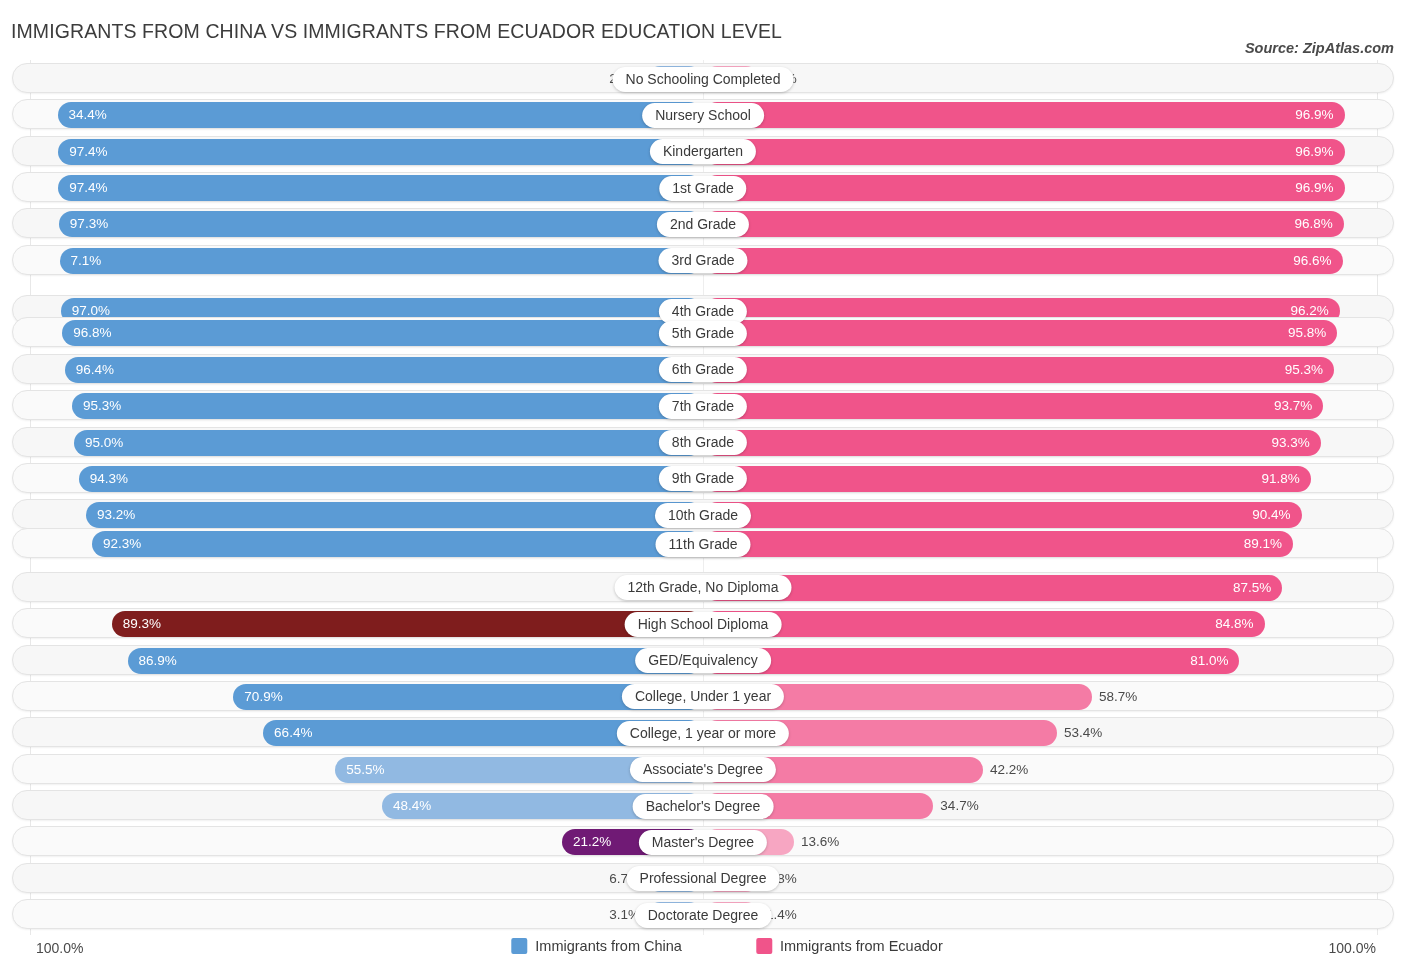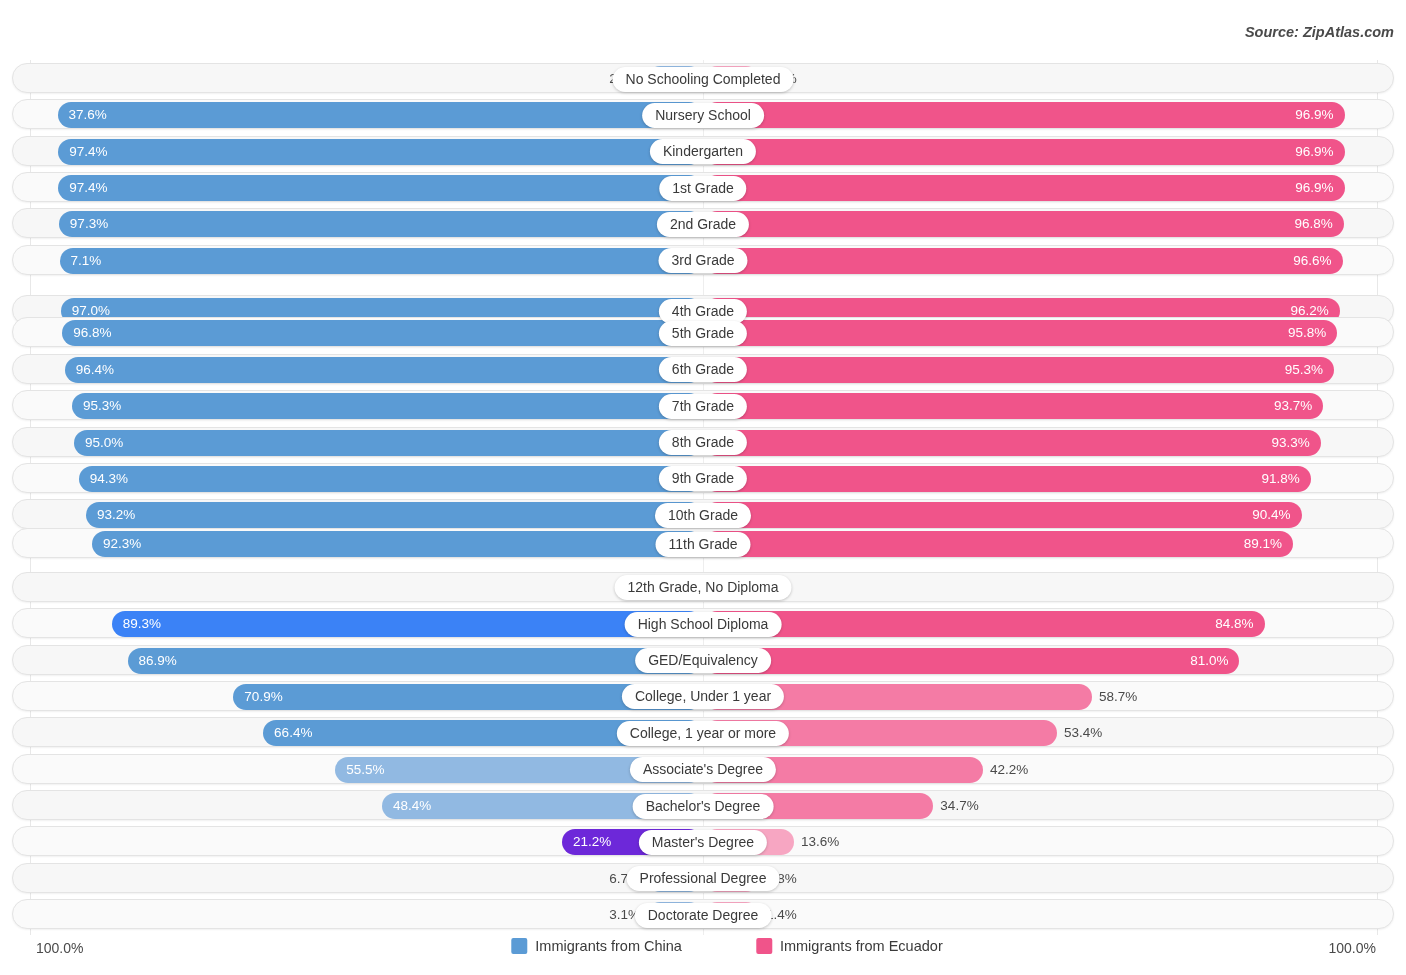--- a/index.html
+++ b/index.html
@@ -27,21 +27,21 @@
     left: 11px;
     top: 20px;
     font-size: 19.5px;
     letter-spacing: 0.1px;
     color: #3c3c3c;
     white-space: nowrap;
   }
   #source-label {
     position: absolute;
     right: 12px;
-    top: 24px;
+    top: 40px;
     font-size: 14.5px;
     font-style: italic;
     font-weight: bold;
     color: #4a4a4a;
     white-space: nowrap;
   }
 
   
   #plot {
     position: absolute;
@@ -155,40 +155,41 @@
   }
   .legend-text {
     font-size: 14.5px;
     color: #3a3a3a;
   }
 </style>
 </head>
 <body>
 
 <div id="header">
+  <div id="chart-title">IMMIGRANTS FROM CHINA VS IMMIGRANTS FROM ECUADOR EDUCATION LEVEL</div>
   <div id="source-label">Source: ZipAtlas.com</div>
 </div>
 
 <div id="plot">
   <div class="gridline" id="grid-left"></div>
   <div class="gridline" id="grid-mid"></div>
   <div class="gridline" id="grid-right"></div>
   <div id="rows">
       <div class="row" style="top: 3px;">
         <div class="bar bar-left" style="width: 55px; background: rgb(145, 185, 226);">
           <span class="bar-val outside-left">2.6%</span>
         </div>
         <div class="bar bar-right" style="width: 55px; background: rgb(247, 166, 194);">
           <span class="bar-val outside-right">3.1%</span>
         </div>
         <div class="cat-pill">No Schooling Completed</div>
       </div>
       <div class="row alt" style="top: 39.35px;">
         <div class="bar bar-left" style="width: 644.475px; background: rgb(91, 155, 213);">
-          <span class="bar-val inside-left">37.6%</span>
+          <span class="bar-val inside-left">34.4%</span>
         </div>
         <div class="bar bar-right" style="width: 640.509px; background: rgb(240, 84, 138);">
           <span class="bar-val inside-right">96.9%</span>
         </div>
         <div class="cat-pill">Nursery School</div>
       </div>
       <div class="row" style="top: 75.7px;">
         <div class="bar bar-left" style="width: 643.814px; background: rgb(91, 155, 213);">
           <span class="bar-val inside-left">97.4%</span>
         </div>
@@ -290,24 +291,27 @@
       <div class="row alt" style="top: 468px;">
         <div class="bar bar-left" style="width: 610.103px; background: rgb(91, 155, 213);">
           <span class="bar-val inside-left">92.3%</span>
         </div>
         <div class="bar bar-right" style="width: 588.951px; background: rgb(240, 84, 138);">
           <span class="bar-val inside-right">89.1%</span>
         </div>
         <div class="cat-pill">11th Grade</div>
       </div>
       <div class="row" style="top: 511.9px;">
+        <div class="bar bar-right" style="width: 578.375px; background: rgb(240, 84, 138);">
+          <span class="bar-val inside-right">87.5%</span>
+        </div>
         <div class="cat-pill">12th Grade, No Diploma</div>
       </div>
       <div class="row alt" style="top: 548.25px;">
-        <div class="bar bar-left" style="width: 590.273px; background: #3b82f6;">
+        <div class="bar bar-left" style="width: 590.273px; background: #7f1d1d;">
           <span class="bar-val inside-left">89.3%</span>
         </div>
         <div class="bar bar-right" style="width: 560.528px; background: rgb(240, 84, 138);">
           <span class="bar-val inside-right">84.8%</span>
         </div>
         <div class="cat-pill">High School Diploma</div>
       </div>
       <div class="row" style="top: 584.6px;">
         <div class="bar bar-left" style="width: 574.409px; background: rgb(91, 155, 213);">
           <span class="bar-val inside-left">86.9%</span>
@@ -347,21 +351,21 @@
       <div class="row" style="top: 730px;">
         <div class="bar bar-left" style="width: 319.924px; background: rgb(145, 185, 226);">
           <span class="bar-val inside-left">48.4%</span>
         </div>
         <div class="bar bar-right" style="width: 229.367px; background: rgb(244, 123, 165);">
           <span class="bar-val outside-right">34.7%</span>
         </div>
         <div class="cat-pill">Bachelor's Degree</div>
       </div>
       <div class="row alt" style="top: 766.35px;">
-        <div class="bar bar-left" style="width: 140.132px; background: #6d28d9;">
+        <div class="bar bar-left" style="width: 140.132px; background: #701a75;">
           <span class="bar-val inside-left">21.2%</span>
         </div>
         <div class="bar bar-right" style="width: 89.896px; background: rgb(247, 166, 194);">
           <span class="bar-val outside-right">13.6%</span>
         </div>
         <div class="cat-pill">Master's Degree</div>
       </div>
       <div class="row" style="top: 802.7px;">
         <div class="bar bar-left" style="width: 55px; background: rgb(145, 185, 226);">
           <span class="bar-val outside-left">6.7%</span>

